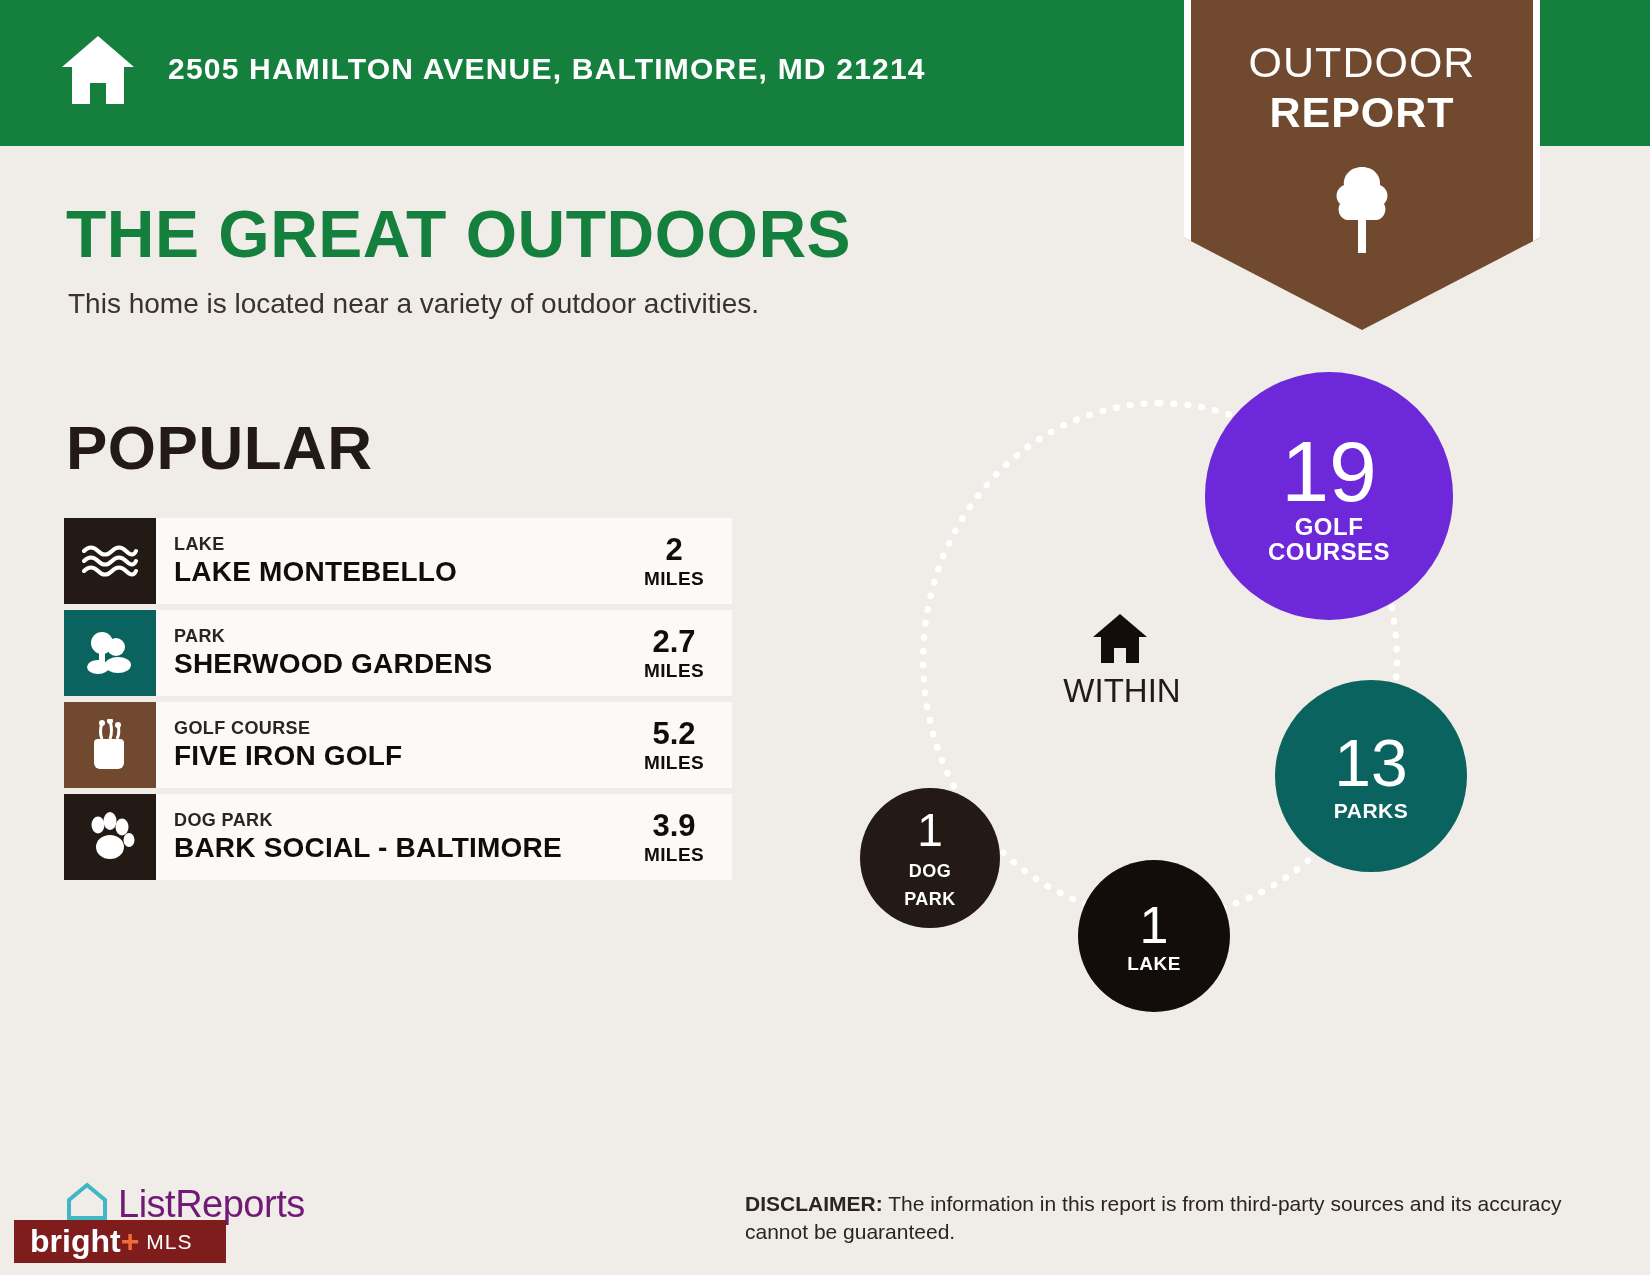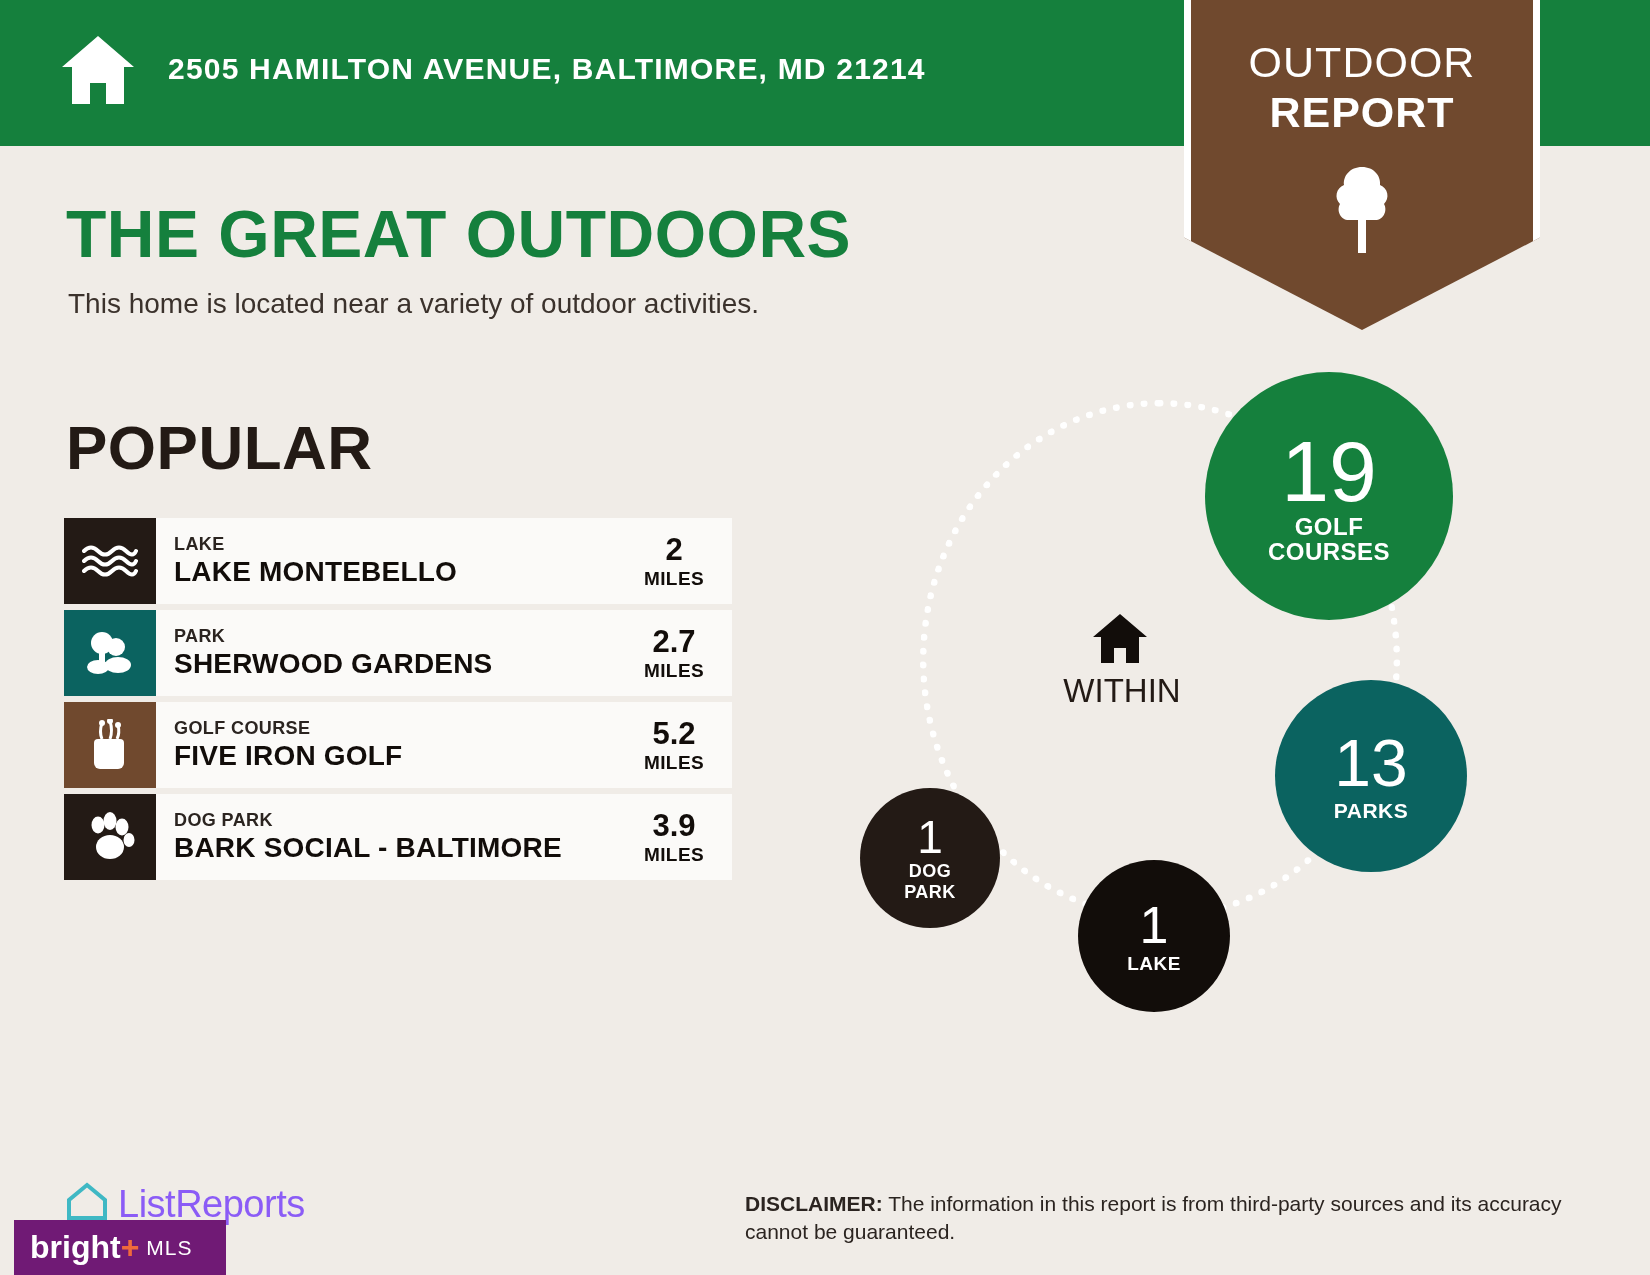--- a/index.html
+++ b/index.html
@@ -134,21 +134,21 @@
     border-radius: 50%;
     display: flex; flex-direction: column;
     align-items: center; justify-content: center;
     color: #ffffff; text-align: center;
   }
   .bubble .num { font-weight: 400; line-height: 1; }
   .bubble .lbl { font-weight: bold; line-height: 1.05; letter-spacing: 0.5px; }
 
   #bubble-golf {
     left: 345px; top: 12px; width: 248px; height: 248px;
-    background: #15803d;
+    background: #6d28d9;
   }
   #bubble-golf .num { font-size: 86px; }
   #bubble-golf .lbl { font-size: 24px; }
 
   #bubble-parks {
     left: 415px; top: 320px; width: 192px; height: 192px;
     background: #0b6360;
   }
   #bubble-parks .num { font-size: 66px; }
   #bubble-parks .lbl { font-size: 21px; margin-top: 4px; }
@@ -158,46 +158,46 @@
     background: #120d0a;
   }
   #bubble-lake .num { font-size: 52px; }
   #bubble-lake .lbl { font-size: 19px; margin-top: 3px; }
 
   #bubble-dogpark {
     left: 0px; top: 428px; width: 140px; height: 140px;
     background: #231a15;
   }
   #bubble-dogpark .num { font-size: 46px; }
-  #bubble-dogpark .lbl { font-size: 18px; margin-top: 2px; }
+  #bubble-dogpark .lbl { font-size: 18px; margin-top: 9px; }
 
   #center-home-icon {
     position: absolute; left: 232px; top: 253px;
     width: 56px; height: 52px;
   }
   #within-text {
     position: absolute; left: 150px; top: 312px;
     width: 224px; text-align: center;
     color: #231a15; line-height: 1.18;
   }
   #within-line1 { font-size: 33px; }
   #within-line2 { font-size: 33px; font-weight: bold; }
 
   
   #listreports-logo {
     position: absolute; left: 66px; top: 1182px;
     display: flex; align-items: center;
   }
   #listreports-text {
-    font-size: 38px; color: #8b5cf6; letter-spacing: -0.5px;
+    font-size: 38px; color: #701a75; letter-spacing: -0.5px;
   }
   #brightmls {
     position: absolute; left: 14px; top: 1220px;
-    width: 212px; height: 55px;
-    background: #701a75;
+    width: 212px; height: 43px;
+    background: #7f1d1d;
     display: flex; align-items: center;
   }
   #brightmls-bright { font-size: 32px; font-weight: bold; color: #ffffff; margin-left: 16px; }
   #brightmls-dot { color: #f06a3c; font-size: 32px; font-weight: bold; }
   #brightmls-mls { font-size: 21px; color: #ffffff; margin-left: 7px; letter-spacing: 1px; }
 
   #disclaimer {
     position: absolute; left: 745px; top: 1190px;
     width: 860px;
     font-size: 21px; color: #2b2420; line-height: 1.35;

